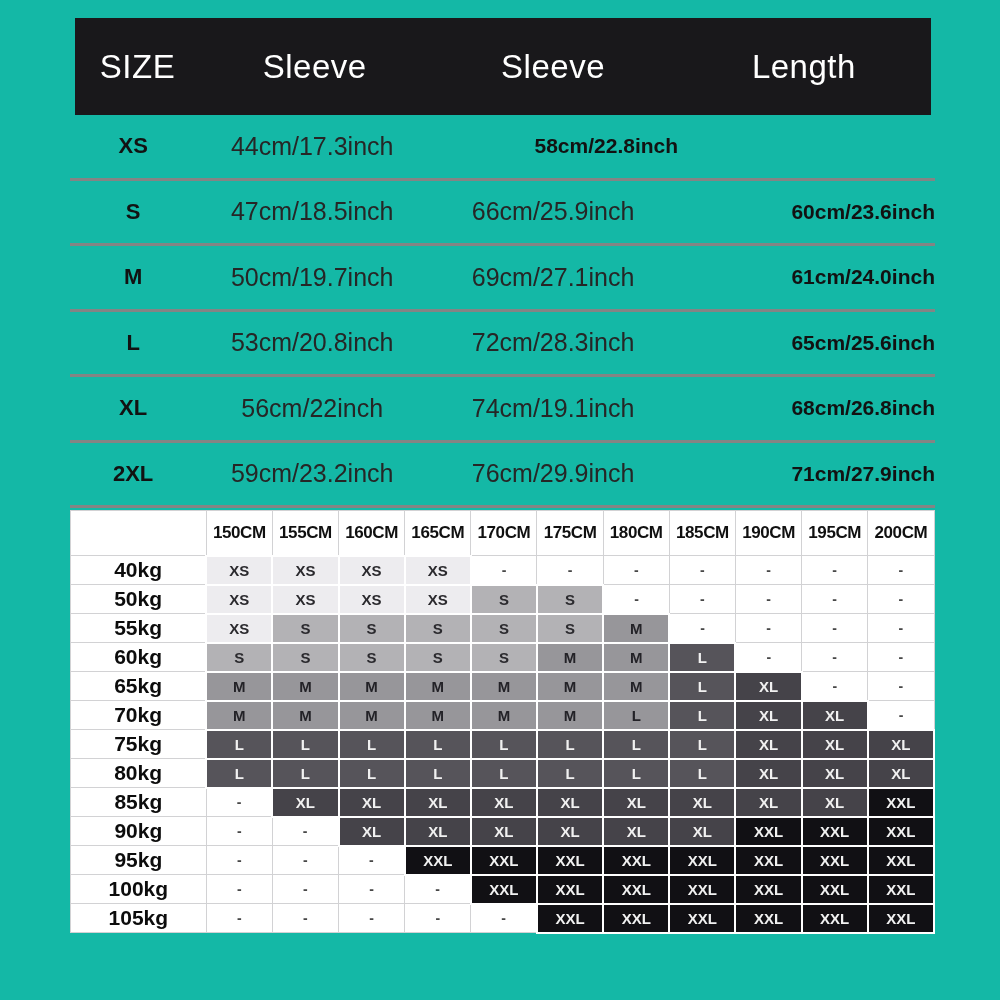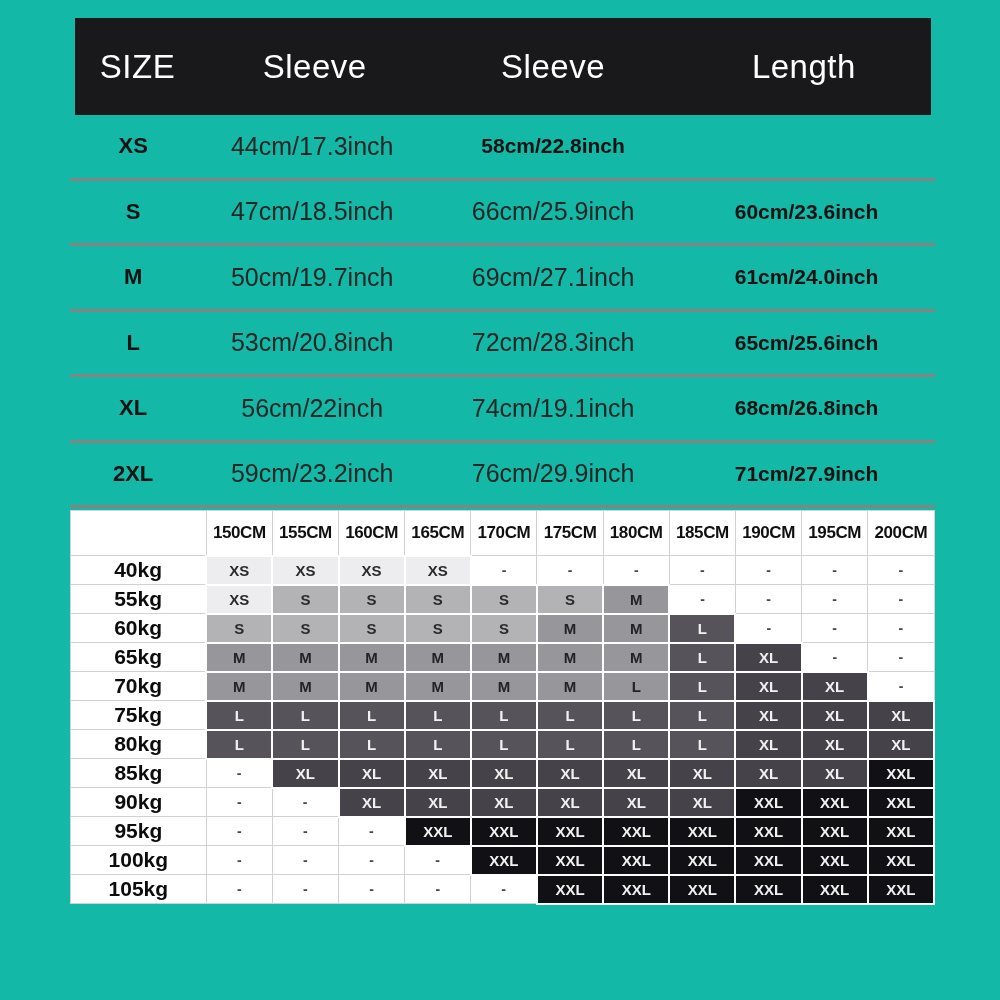--- a/index.html
+++ b/index.html
@@ -13,21 +13,21 @@
     align-items:center;color:#ffffff;font-size:33px;font-weight:400;
   }
   .size-header span{text-align:center;letter-spacing:0.5px;}
   .measure-body{position:absolute;left:70px;top:115px;width:865px;}
   .mrow{
     display:grid;grid-template-columns:14.6% 26.8% 28.9% 29.7%;
     height:62.5px;align-items:center;border-bottom:3px solid #848484;
   }
   .mc{text-align:center;font-size:25px;color:#262626;}
   .mc.size{font-weight:700;font-size:22px;color:#121212;}
-  .mc.sleeve{font-weight:700;font-size:21px;color:#121212;}
+  .mc.sleeve{font-weight:700;font-size:21px;color:#121212;text-align:right;}
 
   
   .fit-table{
     position:absolute;left:70px;top:510px;width:865px;
     border-collapse:collapse;table-layout:fixed;
   }
   .fit-table th,.fit-table td{
     border:1px solid #d2d2d4;text-align:center;vertical-align:middle;
     padding:0;overflow:hidden;white-space:nowrap;
   }
@@ -115,20 +115,34 @@
           <td class="cell filled" style="background: rgb(237, 236, 239); color: rgb(43, 42, 46);">XS</td>
           <td class="cell empty">-</td>
           <td class="cell empty">-</td>
           <td class="cell empty">-</td>
           <td class="cell empty">-</td>
           <td class="cell empty">-</td>
           <td class="cell empty">-</td>
           <td class="cell empty">-</td>
         </tr>
         <tr>
+          <td class="weight">50kg</td>
+          <td class="cell filled" style="background: rgb(237, 236, 239); color: rgb(43, 42, 46);">XS</td>
+          <td class="cell filled" style="background: rgb(237, 236, 239); color: rgb(43, 42, 46);">XS</td>
+          <td class="cell filled" style="background: rgb(237, 236, 239); color: rgb(43, 42, 46);">XS</td>
+          <td class="cell filled" style="background: rgb(237, 236, 239); color: rgb(43, 42, 46);">XS</td>
+          <td class="cell filled" style="background: rgb(179, 178, 181); color: rgb(43, 42, 46);">S</td>
+          <td class="cell filled" style="background: rgb(179, 178, 181); color: rgb(43, 42, 46);">S</td>
+          <td class="cell empty">-</td>
+          <td class="cell empty">-</td>
+          <td class="cell empty">-</td>
+          <td class="cell empty">-</td>
+          <td class="cell empty">-</td>
+        </tr>
+        <tr>
           <td class="weight">55kg</td>
           <td class="cell filled" style="background: rgb(237, 236, 239); color: rgb(43, 42, 46);">XS</td>
           <td class="cell filled" style="background: rgb(179, 178, 181); color: rgb(43, 42, 46);">S</td>
           <td class="cell filled" style="background: rgb(179, 178, 181); color: rgb(43, 42, 46);">S</td>
           <td class="cell filled" style="background: rgb(179, 178, 181); color: rgb(43, 42, 46);">S</td>
           <td class="cell filled" style="background: rgb(179, 178, 181); color: rgb(43, 42, 46);">S</td>
           <td class="cell filled" style="background: rgb(179, 178, 181); color: rgb(43, 42, 46);">S</td>
           <td class="cell filled" style="background: rgb(151, 150, 154); color: rgb(35, 34, 39);">M</td>
           <td class="cell empty">-</td>
           <td class="cell empty">-</td>

